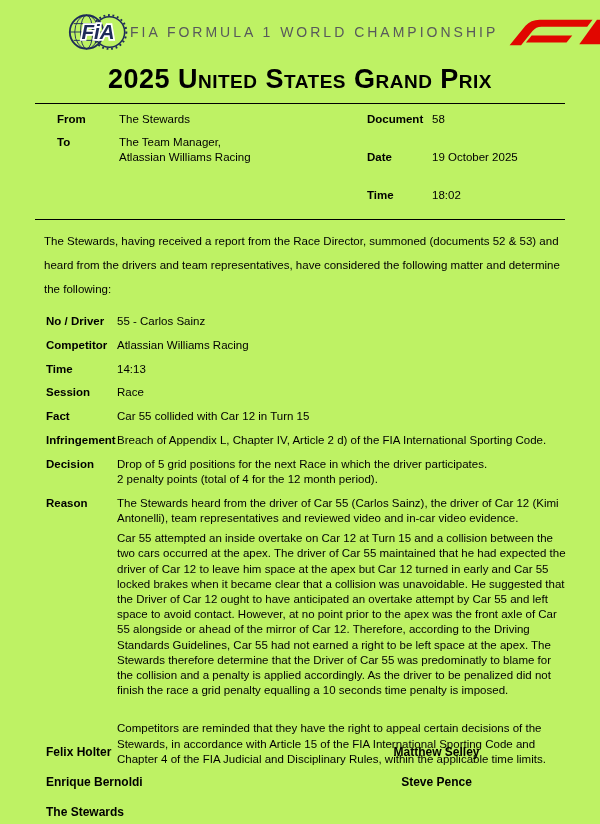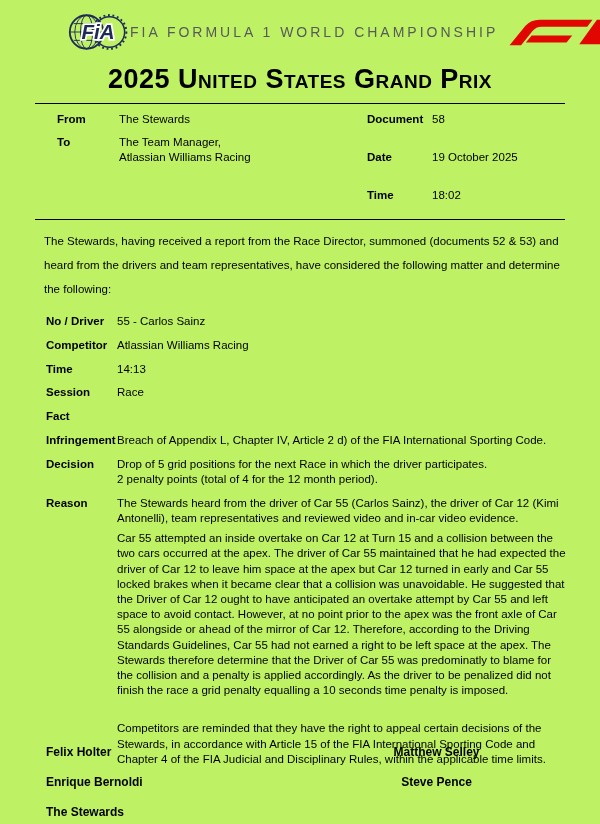--- a/index.html
+++ b/index.html
@@ -154,20 +154,21 @@
     <div class="field-row">
       <span class="field-label">Time</span>
       <span class="field-value">14:13</span>
     </div>
     <div class="field-row">
       <span class="field-label">Session</span>
       <span class="field-value">Race</span>
     </div>
     <div class="field-row">
       <span class="field-label">Fact</span>
+      <span class="field-value">Car 55 collided with Car 12 in Turn 15</span>
     </div>
     <div class="field-row">
       <span class="field-label">Infringement</span>
       <span class="field-value">Breach of Appendix L, Chapter IV, Article 2 d) of the FIA International Sporting Code.</span>
     </div>
     <div class="field-row">
       <span class="field-label">Decision</span>
       <span class="field-value multiline">Drop of 5 grid positions for the next Race in which the driver participates.
 2 penalty points (total of 4 for the 12 month period).</span>
     </div>

